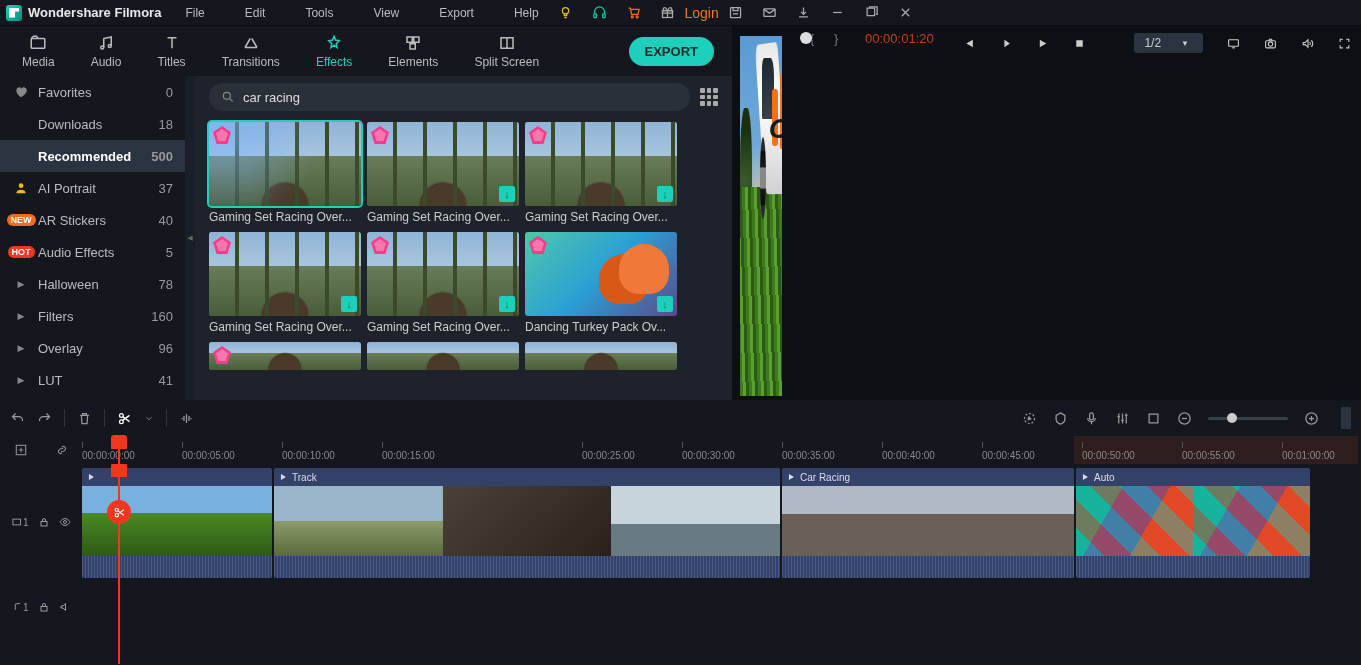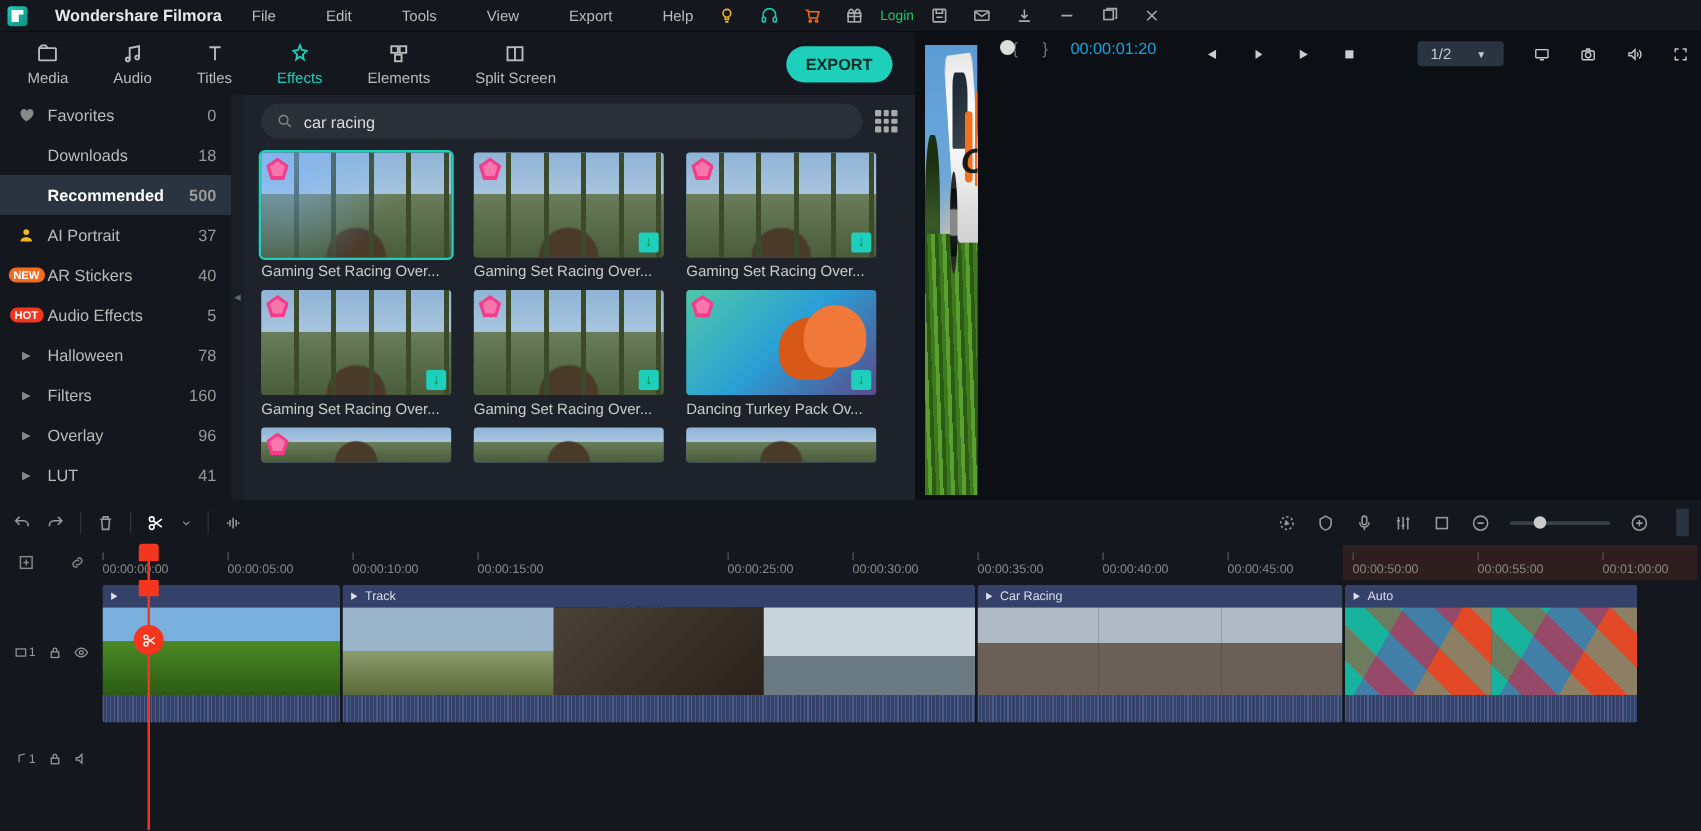--- a/index.html
+++ b/index.html
@@ -1,31 +1,31 @@
 <!DOCTYPE html>
 <html><head>
 <meta charset="utf-8">
 <style>
 *{box-sizing:border-box;margin:0;padding:0;font-family:"Segoe UI",Arial,sans-serif;user-select:none}
 body{width:1361px;height:665px;background:#14181e;color:#ccc;overflow:hidden;font-size:12px}
 .titlebar{height:26px;background:#14181e;display:flex;align-items:center;padding:0 6px;border-bottom:1px solid #0a0c0f}
-.logo-grp{display:flex;align-items:center;gap:22px}
+.logo-grp{display:flex;align-items:center;gap:6px}
 .logo{width:16px;height:16px;background:linear-gradient(135deg,#1ecfbb,#0f8d7d);border-radius:3px;position:relative}
 .logo::after{content:"";position:absolute;inset:3px;background:#fff;clip-path:polygon(0 0,100% 0,100% 40%,60% 40%,60% 100%,0 100%)}
 .app-name{font-weight:600;color:#e8e8e8;font-size:13px}
 .menus{display:flex;gap:20px;margin-left:14px}
 .menus span{padding:4px 10px;color:#bbb;cursor:pointer;font-size:12px}
 .title-ctr{flex:1;text-align:center;color:#bbb;font-size:12px}
 .title-right{display:flex;align-items:center;gap:0}
 .tb-icon{width:34px;height:26px;display:flex;align-items:center;justify-content:center;cursor:pointer;color:#aaa}
 .tb-icon svg{width:15px;height:15px}
 .bulb{color:#f4b51f}
 .hp{color:#18c8a8}
 .cart{color:#f46b1f}
-.login{padding:0 12px;color:#22c55e;font-size:11px}
+.login{padding:0 12px;color:#f97316;font-size:14px}
 .main-area{height:374px;display:flex}
 .left-col{width:732px;display:flex;flex-direction:column;background:#14181e}
 .tool-tabs{height:50px;display:flex;align-items:center;padding:0 4px}
 .tt-item{flex:0 0 auto;padding:0 18px;display:flex;flex-direction:column;align-items:center;gap:3px;cursor:pointer;height:50px;justify-content:center}
 .tt-item svg{width:18px;height:18px;color:#bbb}
 .tt-item span{font-size:12px;color:#bbb}
 .tt-item.act svg,.tt-item.act span{color:#1ecfbb}
 .export-btn{margin-left:auto;margin-right:14px;background:#1ecfbb;color:#0c2c27;font-weight:700;padding:7px 16px;border-radius:16px;font-size:13px;cursor:pointer}
 .browse-row{flex:1;display:flex;min-height:0}
 .nav-side{width:185px;background:#14181e;overflow:hidden}
@@ -43,21 +43,21 @@
 .collapse-bar{width:10px;background:#1a1f27;display:flex;align-items:center;justify-content:center;cursor:pointer}
 .collapse-bar::before{content:"◀";font-size:7px;color:#666}
 .browse-main{flex:1;background:#1e232b;display:flex;flex-direction:column;min-width:0}
 .search-row{height:42px;display:flex;align-items:center;padding:0 14px;gap:10px}
 .search-box{flex:1;background:#2a3038;border-radius:16px;height:28px;display:flex;align-items:center;padding:0 12px;gap:8px}
 .search-box svg{width:14px;height:14px;color:#888}
 .search-box input{background:none;border:none;outline:none;color:#ddd;font-size:13px;flex:1}
 .grid-ic{width:18px;height:18px;display:grid;grid-template-columns:1fr 1fr 1fr;gap:2px;cursor:pointer}
 .grid-ic i{background:#aaa;border-radius:1px}
 .fx-grid{flex:1;padding:4px 14px;overflow:hidden}
-.fx-row{display:flex;gap:18px;margin-bottom:8px}
+.fx-row{display:flex;gap:6px;margin-bottom:8px}
 .fx-item{width:152px;cursor:pointer}
 .fx-thumb{width:152px;height:84px;background:linear-gradient(160deg,#6b8fb5,#3a5074);border-radius:3px;position:relative;overflow:hidden}
 .fx-thumb.sel{outline:2px solid #1ecfbb}
 .fx-scene{position:absolute;inset:0;background:
 radial-gradient(circle at 50% 100%,#4a3a2a 20%,transparent 22%),
 linear-gradient(180deg,#8fb4d6 0%,#a8c5de 40%,#6a7d5a 40%,#4a5d3a 100%)}
 .fx-vine{position:absolute;inset:0;background:
 repeating-linear-gradient(90deg,transparent 0 26px,#3a4a2a 26px 30px)}
 .fx-ov-glow{position:absolute;inset:0;background:radial-gradient(circle at 10% 10%,rgba(120,180,255,.6),transparent 60%)}
 .fx-gem{position:absolute;top:4px;left:4px;width:18px;height:18px;background:#f43c8a;clip-path:polygon(50% 0,100% 35%,80% 100%,20% 100%,0 35%);border-radius:2px}
@@ -80,21 +80,21 @@
 .car-body{position:absolute;inset:0;background:linear-gradient(180deg,#e8e8e8,#fff 40%,#d0d0d0);border-radius:14% 8% 10% 14%;transform:perspective(400px) rotateY(-18deg) rotateZ(-4deg)}
 .car-win{position:absolute;left:12%;top:10%;width:50%;height:40%;background:linear-gradient(135deg,#1a2530,#3a4550);border-radius:18% 30% 6% 6%}
 .car-or1{position:absolute;right:24%;top:30%;width:26%;height:38%;background:#f4701a;border-radius:6px}
 .car-or2{position:absolute;right:2%;top:20%;width:14%;height:50%;background:#f4701a;border-radius:6px}
 .car-wheel{position:absolute;left:2%;bottom:-16%;width:26%;height:54%;background:radial-gradient(circle,#888 24%,#1a1a1a 28%,#0a0a0a 64%,#2a2a2a 68%);border-radius:50%}
 .car-logo{position:absolute;left:38%;top:46%;width:30%;height:28%;color:#1a1a1a;font-weight:900;font-size:28px;font-style:italic;letter-spacing:-3px}
 .p-ctrl{height:24px;display:flex;align-items:center;padding:0 10px;gap:10px}
 .p-bar{flex:1;height:4px;background:#2a3340;border-radius:2px;position:relative}
 .p-bar-thumb{position:absolute;left:0;top:-4px;width:12px;height:12px;background:#ddd;border-radius:50%}
 .p-brace{color:#777;font-size:13px;letter-spacing:8px}
-.p-time{color:#0ea5e9;font-size:13px;width:86px;text-align:left}
+.p-time{color:#c2410c;font-size:13px;width:86px;text-align:center}
 .p-trans{height:34px;display:flex;align-items:center;padding:0 10px;gap:24px}
 .p-trans svg{width:13px;height:13px;color:#ccc;cursor:pointer}
 .p-spacer{flex:1}
 .p-sel{background:#2a3340;padding:3px 14px 3px 10px;border-radius:3px;color:#ccc;font-size:12px;display:flex;align-items:center;gap:20px;cursor:pointer}
 .timeline{height:265px;background:#14181e;display:flex;flex-direction:column}
 .tl-toolbar{height:36px;display:flex;align-items:center;padding:0 10px;gap:12px}
 .tl-toolbar svg{width:15px;height:15px;color:#999;cursor:pointer}
 .tl-toolbar .sep{width:1px;height:18px;background:#333}
 .tl-toolbar .scis{color:#fff}
 .tl-right{margin-left:auto;display:flex;align-items:center;gap:16px}
@@ -234,20 +234,26 @@
             <circle cx="17" cy="16" r="2"></circle>
           </svg>
           <span>Audio</span>
         </div>
    <div class="tt-item">
           <svg viewBox="0 0 24 24" fill="none" stroke="currentColor" stroke-width="2">
             <path d="M6 5h12M12 5v14"></path>
           </svg>
           <span>Titles</span>
         </div>
+   <div class="tt-item">
+          <svg viewBox="0 0 24 24" fill="none" stroke="currentColor" stroke-width="2">
+            <path d="M4 18l7-12M20 18l-7-12M4 18h16"></path>
+          </svg>
+          <span>Transitions</span>
+        </div>
    <div class="tt-item act">
           <svg viewBox="0 0 24 24" fill="none" stroke="currentColor" stroke-width="2">
             <path d="M12 3l2 5 5 1-4 4 1 5-4-3-4 3 1-5-4-4 5-1z"></path>
           </svg>
           <span>Effects</span>
         </div>
    <div class="tt-item">
           <svg viewBox="0 0 24 24" fill="none" stroke="currentColor" stroke-width="2">
             <rect x="4" y="4" width="7" height="7"></rect>
             <rect x="13" y="4" width="7" height="7"></rect>

